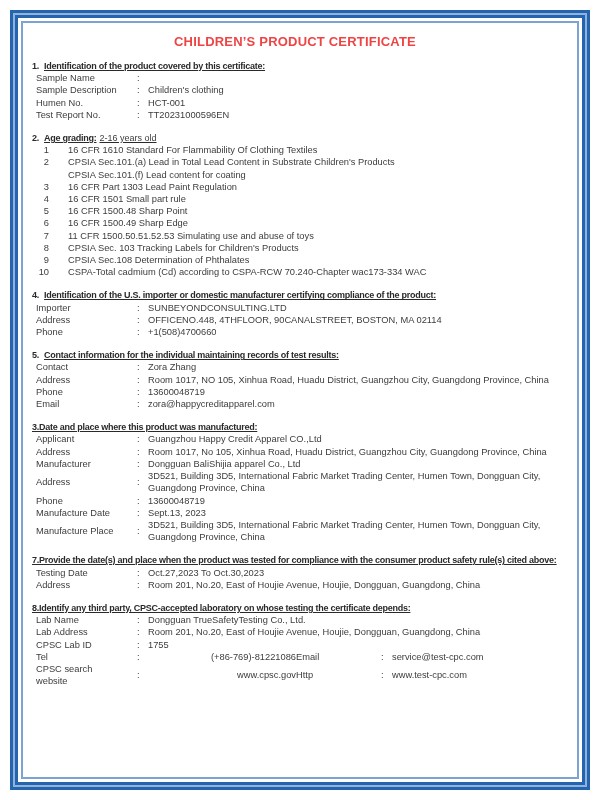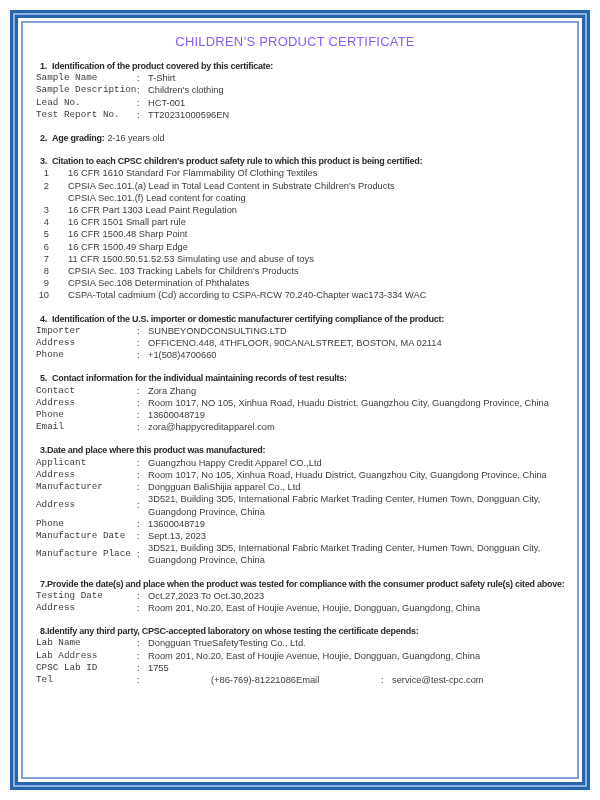--- a/index.html
+++ b/index.html
@@ -4,29 +4,29 @@
 <style>
   * { margin:0; padding:0; box-sizing:border-box; }
   html,body { background:#ffffff; }
   body { width:600px; height:800px; font-family:"Liberation Sans", sans-serif; color:#3c3c3c; }
   .page { width:600px; height:800px; padding:10px; background:#fff; }
   .f1 { border:3px solid #2565af; height:100%; display:flex; flex-direction:column; }
   .f2 { border:2px solid #8fb3dc; flex:1; display:flex; flex-direction:column; }
   .f3 { border:3px solid #2565af; flex:1; display:flex; flex-direction:column; padding:3px; }
   .f4 { border:2px solid #7ba3d4; flex:1; padding:6px 10px 0 0; overflow:hidden; }
 
-  .title { text-align:center; font-size:13px; font-weight:normal; color:#8b5cf6; letter-spacing:.2px; margin:5px 0 4px 0; }
+  .title { text-align:center; font-size:13px; font-weight:bold; color:#ef4444; letter-spacing:.2px; margin:5px 0 4px 0; }
 
   .sec-h { font-size:9px; font-weight:bold; color:#2a2a2a; letter-spacing:-0.25px;
-           line-height:12.2px; margin-top:11px; padding-left:34px; text-indent:-17px; white-space:pre-line; }
+           line-height:12.2px; margin-top:11px; padding-left:26px; text-indent:-17px; white-space:pre-line;text-decoration:underline; }
   .sec-num { display:inline-block; width:12px; text-indent:0; }
   .sec-rest { font-weight:normal; color:#3c3c3c; letter-spacing:0; margin-left:3px;text-align:right; }
 
   .row { display:flex; align-items:center; font-size:9.3px; line-height:12.2px; padding-left:13px; }
-  .lbl { width:101px; flex:none; white-space:pre-line;font-family:Liberation Mono, monospace; }
+  .lbl { width:101px; flex:none; white-space:pre-line; }
   .colon { width:11px; flex:none; }
   .colon::before { content:":"; }
   .val { flex:1; white-space:pre-line; }
 
   .item { display:flex; font-size:9.3px; line-height:12.2px; padding-left:12px; }
   .item-n { width:14px; flex:none; text-align:right; padding-right:0; }
   .item-t { flex:1; white-space:pre-line; margin-left:19px; }
 
   
   .val-fixed { width:148px; flex:none; white-space:pre-line;text-align:right; }
@@ -40,41 +40,39 @@
   <div class="f2">
    <div class="f3">
     <div class="f4">
 
       <div class="title">CHILDREN’S PRODUCT CERTIFICATE</div>
 
       <div class="sec-h"><span class="sec-num">1.</span><span>Identification of the product covered by this certificate:</span></div>
       <div class="row">
               <span class="lbl">Sample Name</span>
               <span class="colon"></span>
-              <span class="val">T-Shirt</span>
             </div>
       <div class="row">
               <span class="lbl">Sample Description</span>
               <span class="colon"></span>
               <span class="val">Children's clothing</span>
             </div>
       <div class="row">
-              <span class="lbl">Lead No.</span>
+              <span class="lbl">Humen No.</span>
               <span class="colon"></span>
               <span class="val">HCT-001</span>
             </div>
       <div class="row">
               <span class="lbl">Test Report No.</span>
               <span class="colon"></span>
               <span class="val">TT20231000596EN</span>
             </div>
 
       <div class="sec-h"><span class="sec-num">2.</span><span>Age grading:</span><span class="sec-rest">2-16 years old</span></div>
 
-      <div class="sec-h"><span class="sec-num">3.</span><span>Citation to each CPSC children's product safety rule to which this product is being certified:</span></div>
       <div class="item">
               <span class="item-n">1</span>
               <span class="item-t">16 CFR 1610 Standard For Flammability Of Clothing Textiles</span>
             </div>
       <div class="item">
               <span class="item-n">2</span>
               <span class="item-t">CPSIA Sec.101.(a) Lead in Total Lead Content in Substrate Children's Products
 CPSIA Sec.101.(f) Lead content for coating</span>
             </div>
       <div class="item">
@@ -216,19 +214,28 @@
               <span class="colon"></span>
               <span class="val">1755</span>
             </div>
       <div class="row">
               <span class="lbl">Tel</span>
               <span class="colon"></span>
               <span class="val-fixed">(+86-769)-81221086</span>
               <span class="lbl2">Email</span>
               <span class="colon"></span>
               <span class="val">service@test-cpc.com</span>
+            </div>
+      <div class="row">
+              <span class="lbl">CPSC search
+website</span>
+              <span class="colon"></span>
+              <span class="val-fixed">www.cpsc.gov</span>
+              <span class="lbl2">Http</span>
+              <span class="colon"></span>
+              <span class="val">www.test-cpc.com</span>
             </div>
 
     </div>
    </div>
   </div>
  </div>
 </div>
 
 </body></html>

